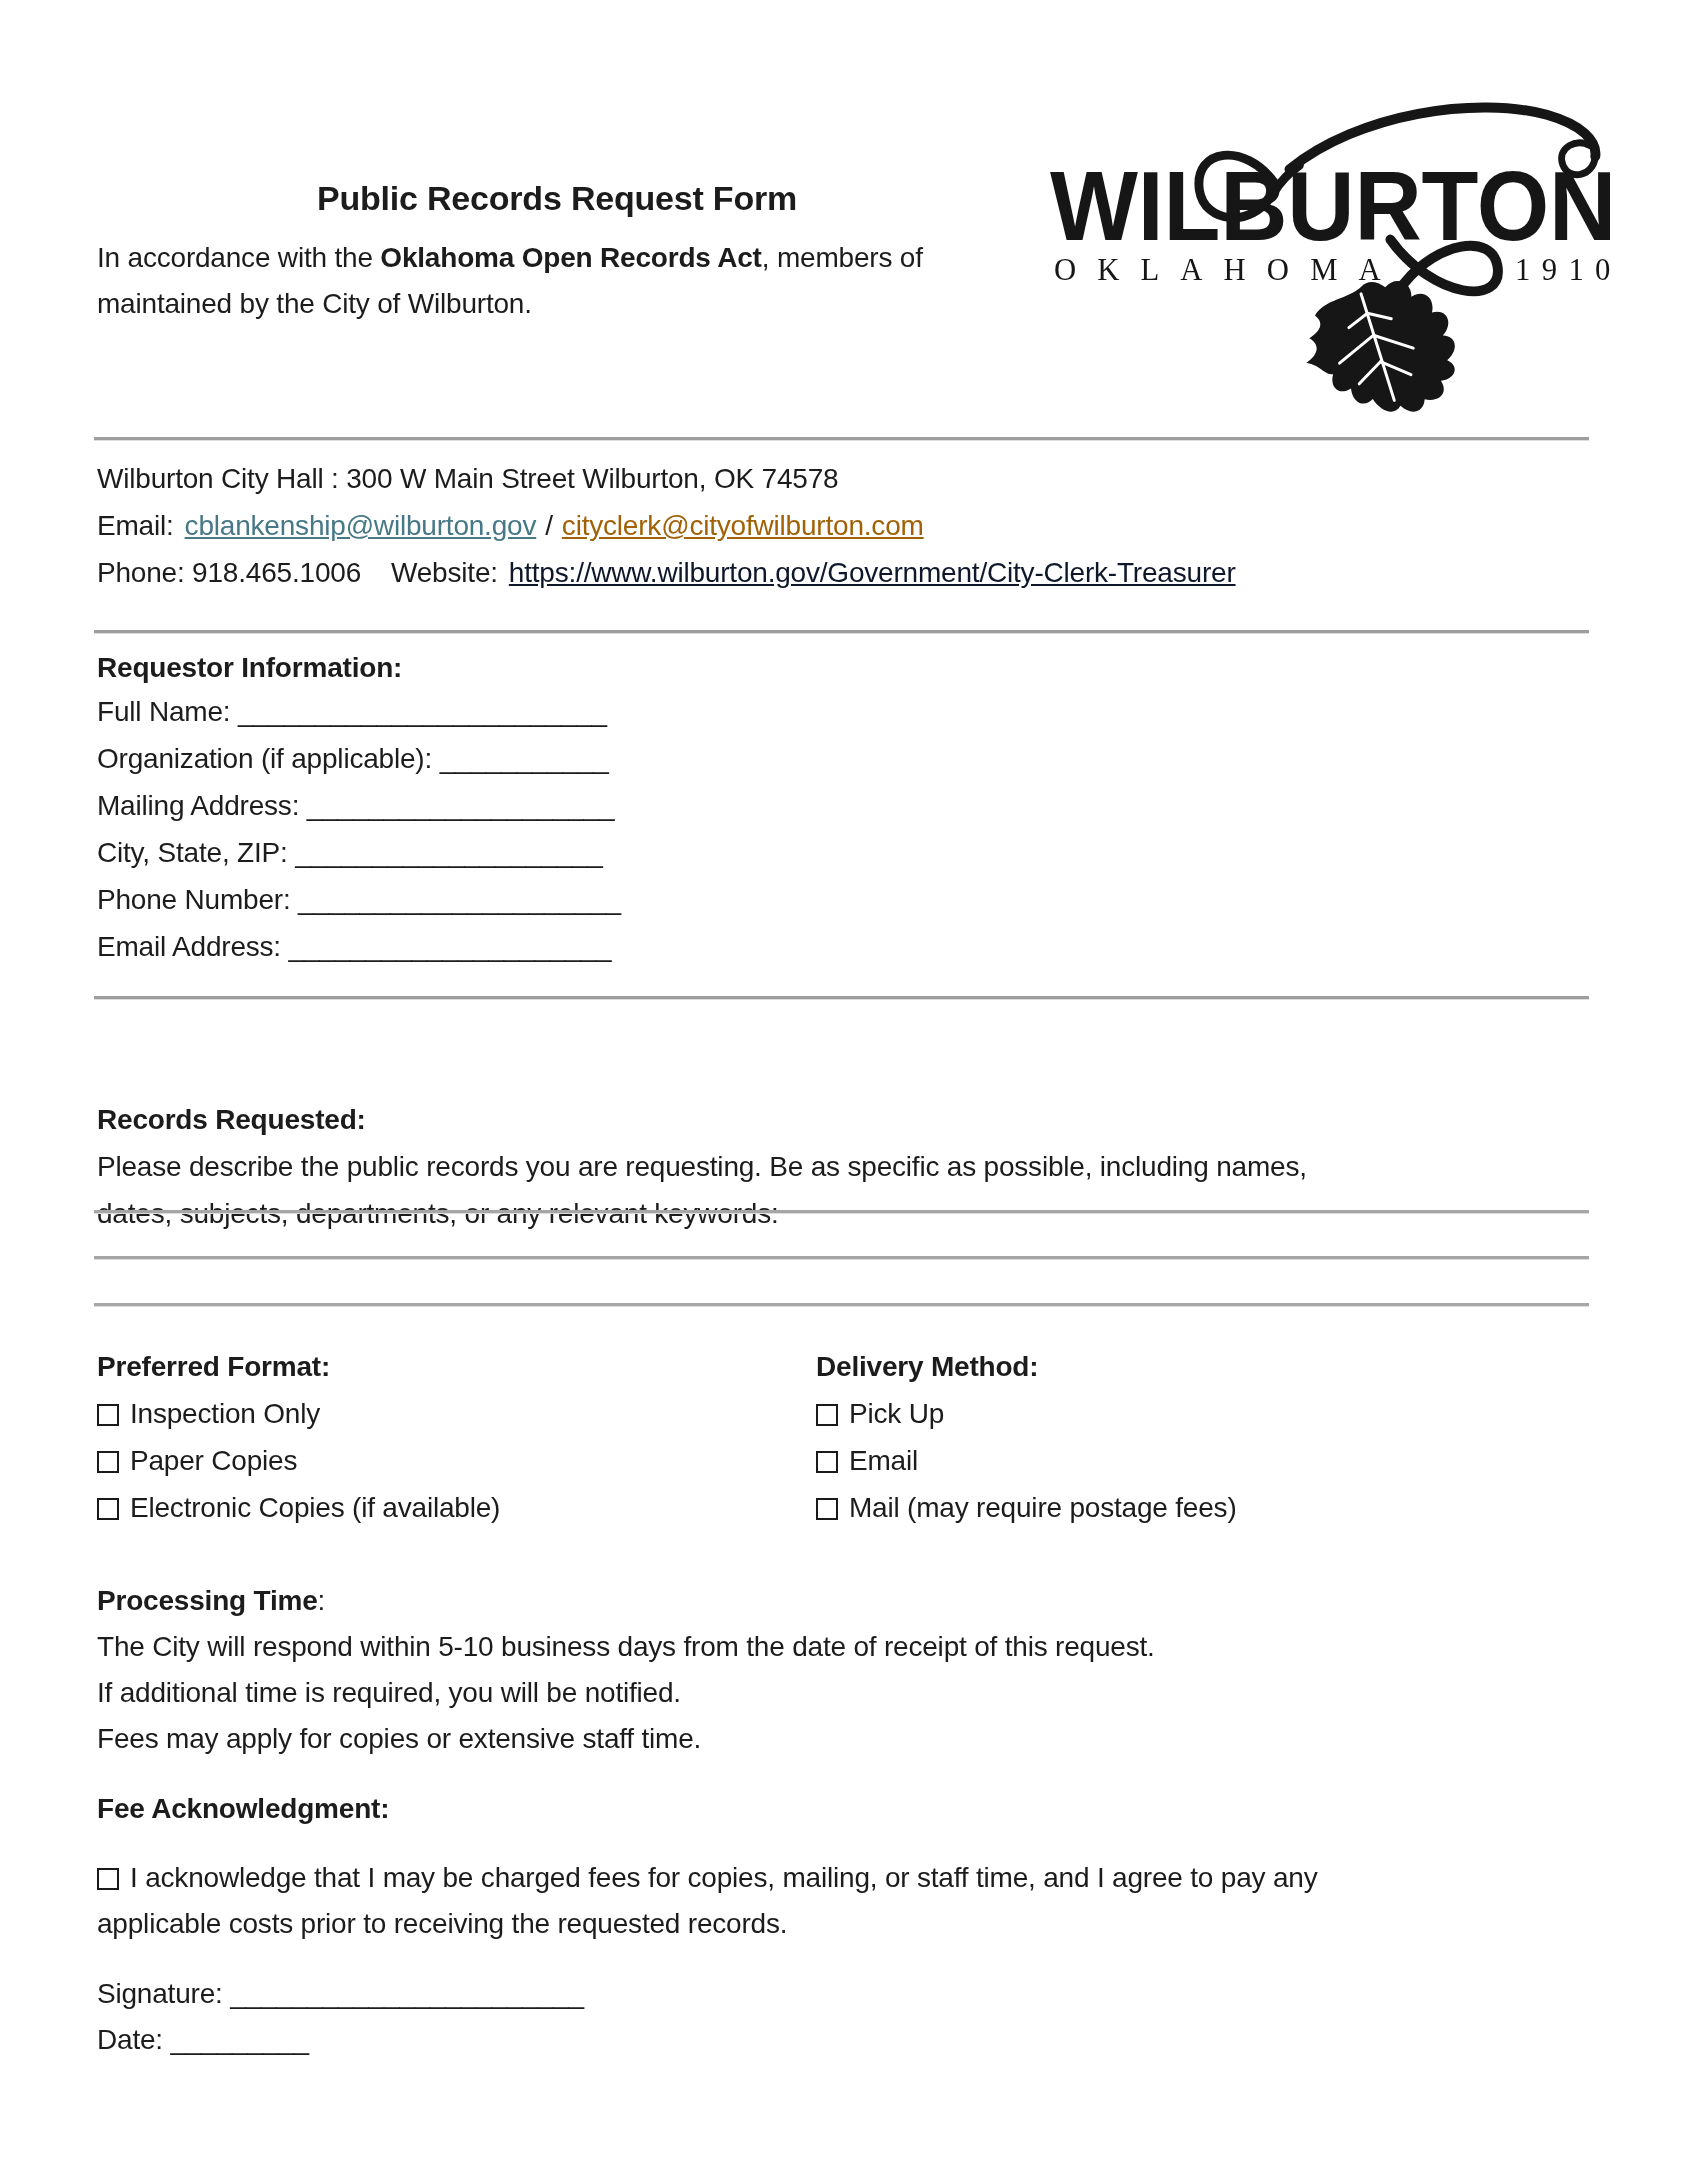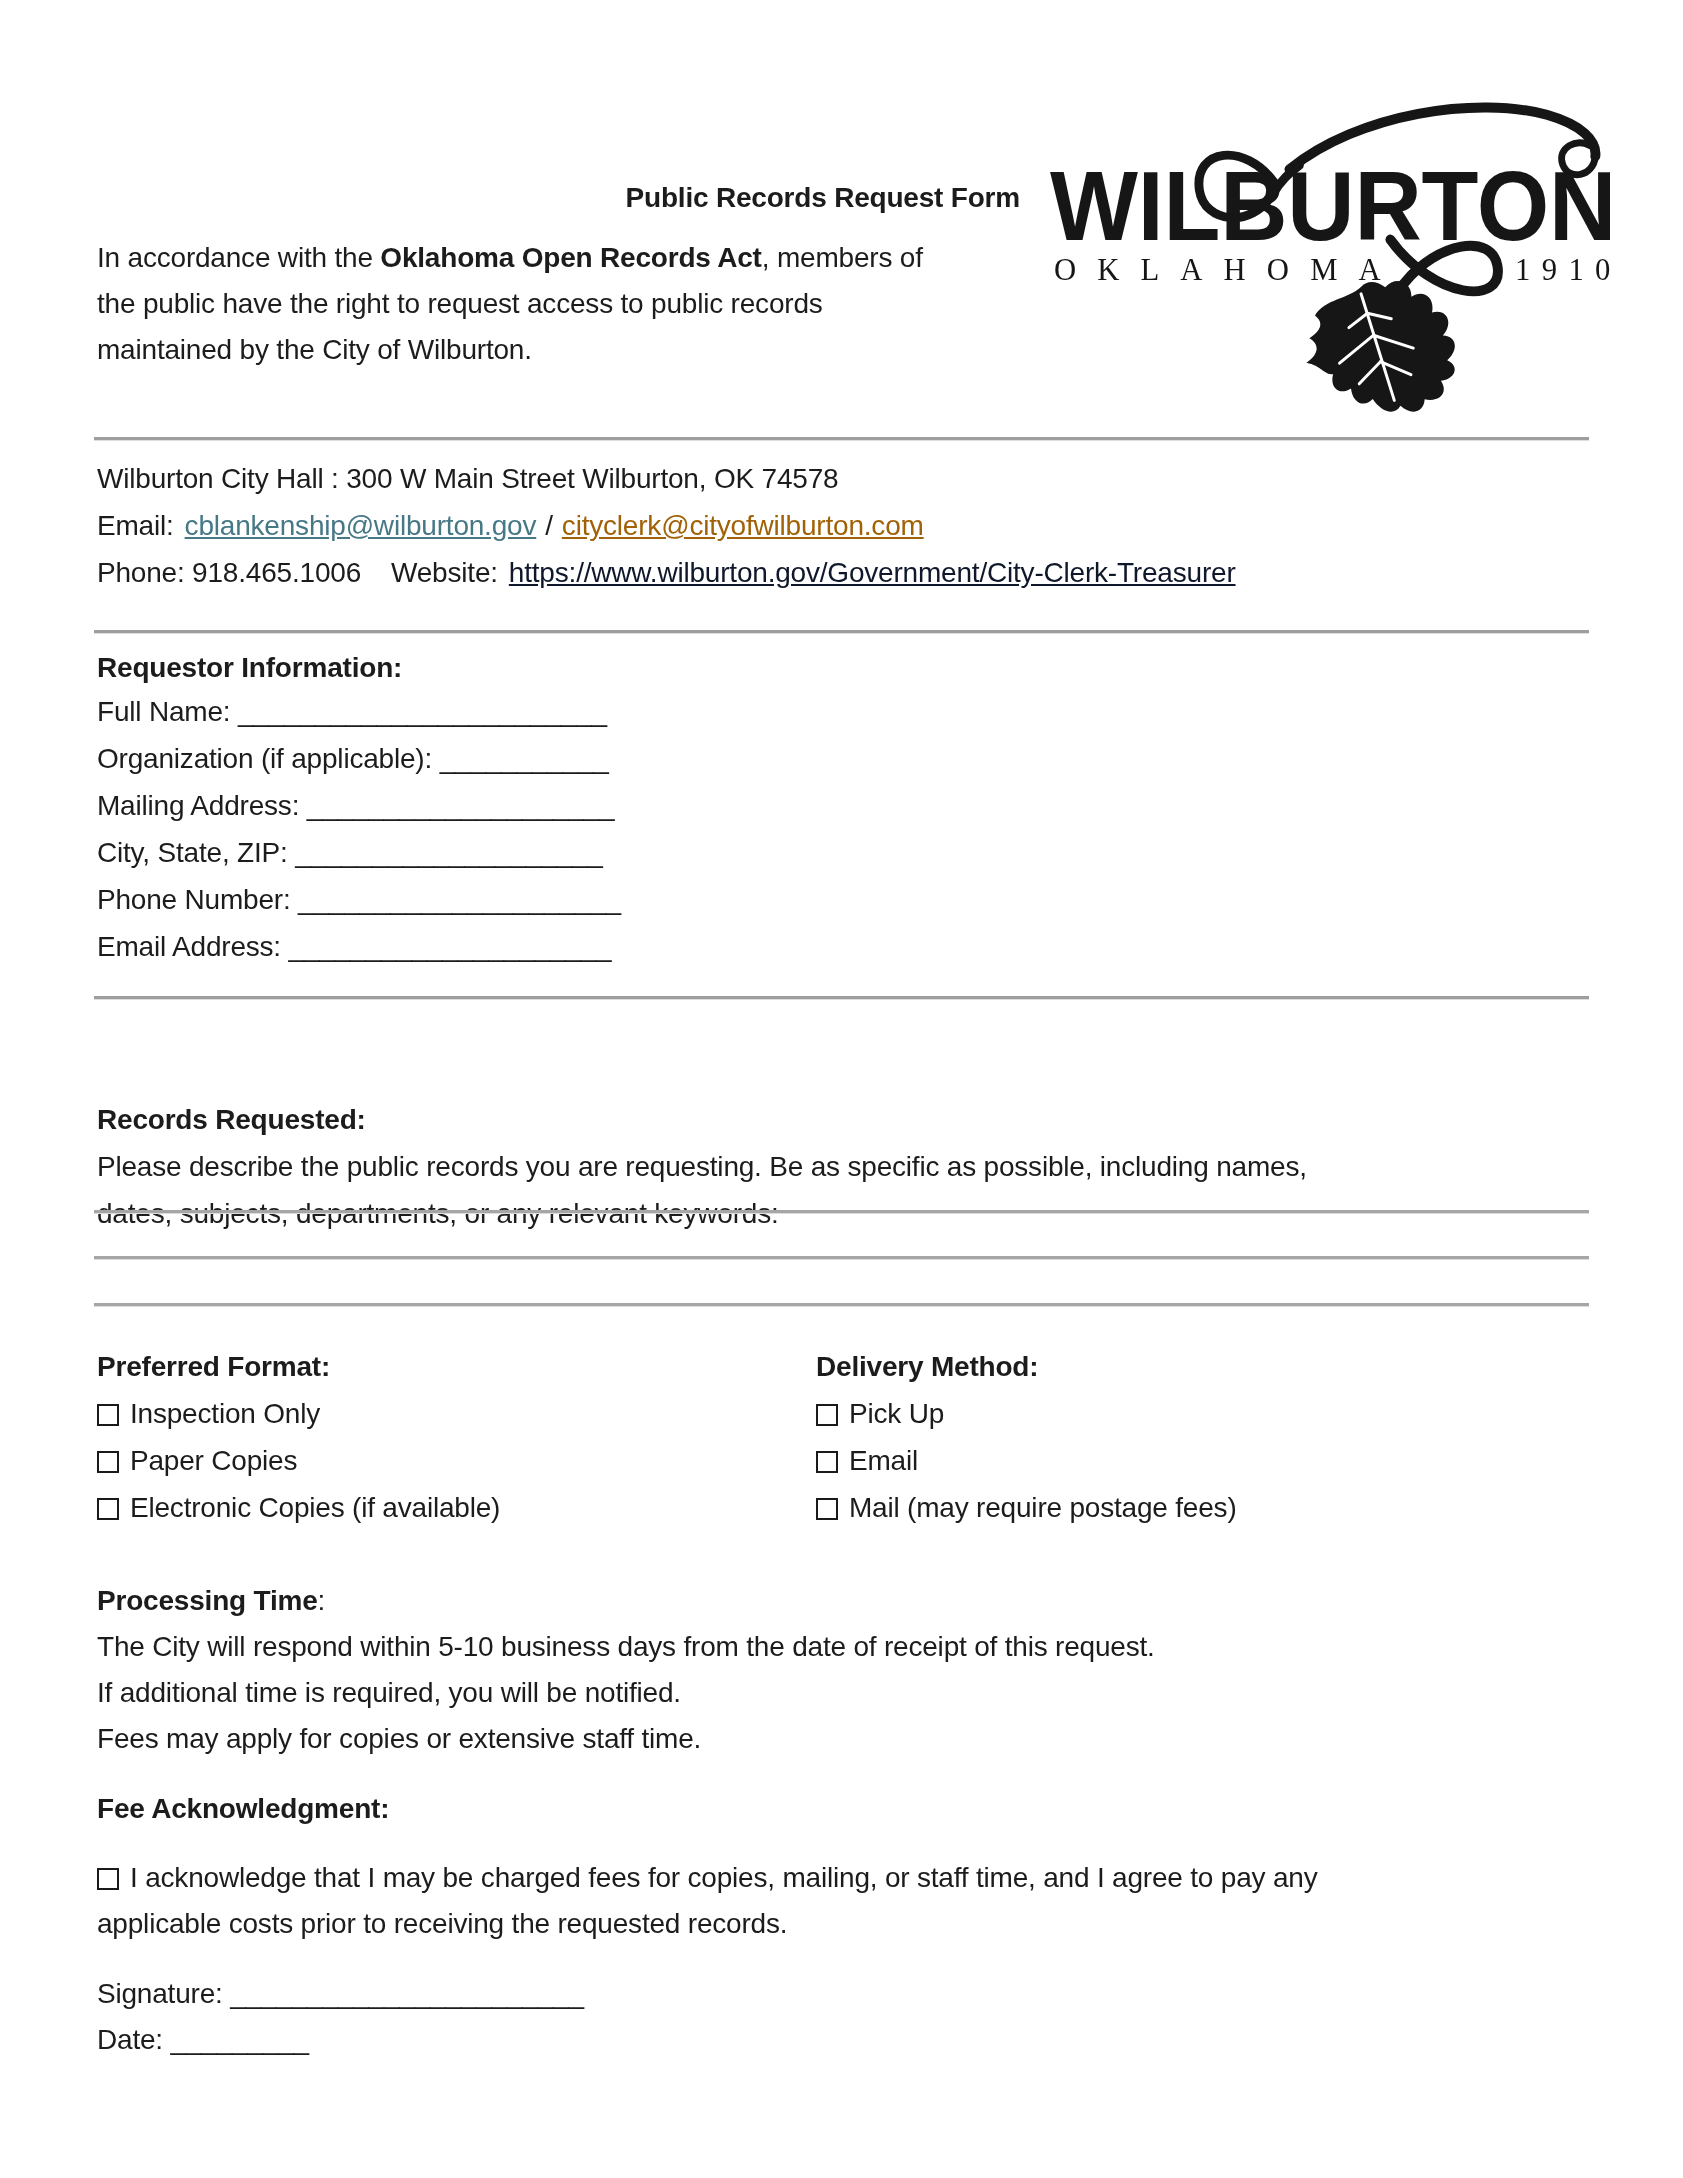--- a/index.html
+++ b/index.html
@@ -7,21 +7,21 @@
     width:1683px;height:2178px;background:#ffffff;overflow:hidden;
     font-family:"Liberation Sans","DejaVu Sans",sans-serif;
     color:#1c1c1c;-webkit-font-smoothing:antialiased;
   }
   .page{position:relative;width:1683px;height:2178px;font-size:28px;letter-spacing:-0.2px;}
   .abs{position:absolute;}
   .nowrap{white-space:nowrap;}
   b,.bold{font-weight:700;}
 
   
-  .title{left:94px;top:178px;width:926px;text-align:right;font-size:28px;font-weight:700;line-height:40px;}
+  .title{left:94px;top:178px;width:926px;text-align:center;font-size:34px;font-weight:700;line-height:40px;}
   .intro{left:97px;top:235px;line-height:46px;}
   .logo{left:1042px;top:69px;width:584px;height:345px;}
 
   
   .divider{left:94px;width:1495px;height:3px;background:#9e9e9e;border-bottom:1px solid #dedede;}
   .d1{top:437px;} .d2{top:630px;} .d3{top:996px;}
 
   
   .contact{left:97px;top:455px;line-height:47px;}
   a.link{color:#467886;text-decoration:underline;cursor:pointer;}
@@ -57,21 +57,20 @@
 </style>
 </head>
 <body>
 
 <div class="page">
 
   <div class="abs title nowrap">Public Records Request Form</div>
 
   <div class="abs intro">
     <div class="nowrap"><span>In accordance with the </span><b>Oklahoma Open Records Act</b><span>, members of</span></div>
-    <div class="nowrap">the public have the right to request access to public records</div>
     <div class="nowrap">maintained by the City of Wilburton.</div>
   </div>
 
   <svg class="abs logo" viewBox="0 0 590 348">
     <g fill="none" stroke="#161616" stroke-linecap="round">
       <path d="M235,115 C205,73 153,80 159,122 C164,156 212,161 233,126 C241,113 250,104 260,97" stroke-width="9"></path>
       <path d="M250,101 C320,44 440,27 510,46 C545,56 561,72 559,88" stroke-width="10"></path>
       <path d="M559,88 C557,109 532,113 526,96 C520,79 541,69 553,77" stroke-width="7"></path>
       <path d="M352,172 C395,232 468,240 460,198 C454,166 400,174 366,216 C353,232 340,221 332,231" stroke-width="10"></path>
     </g>

